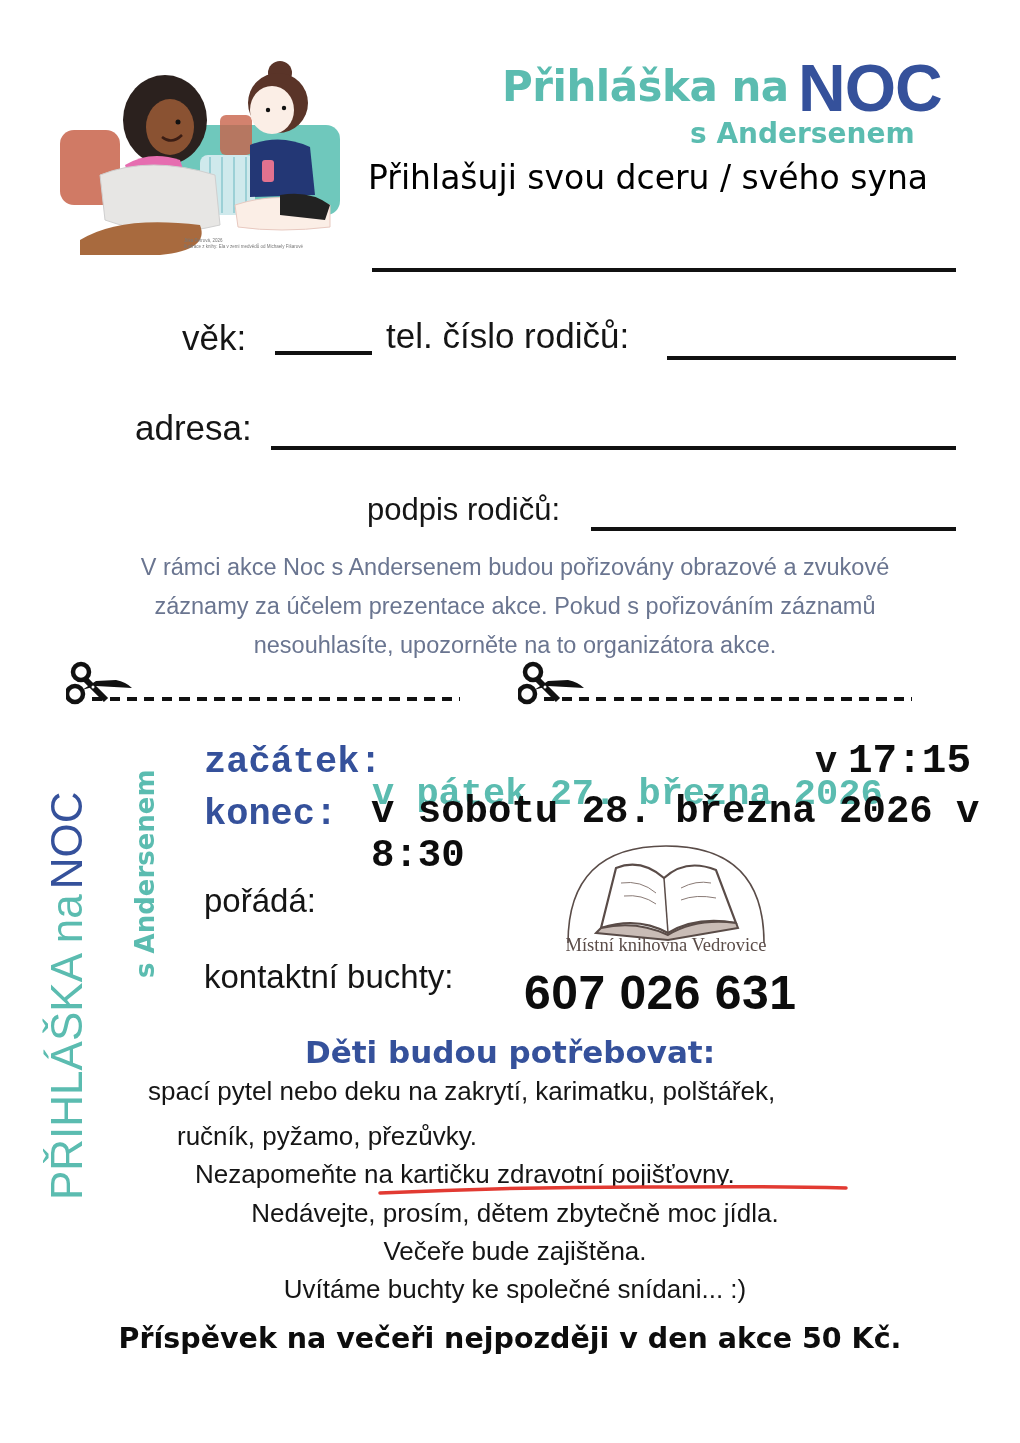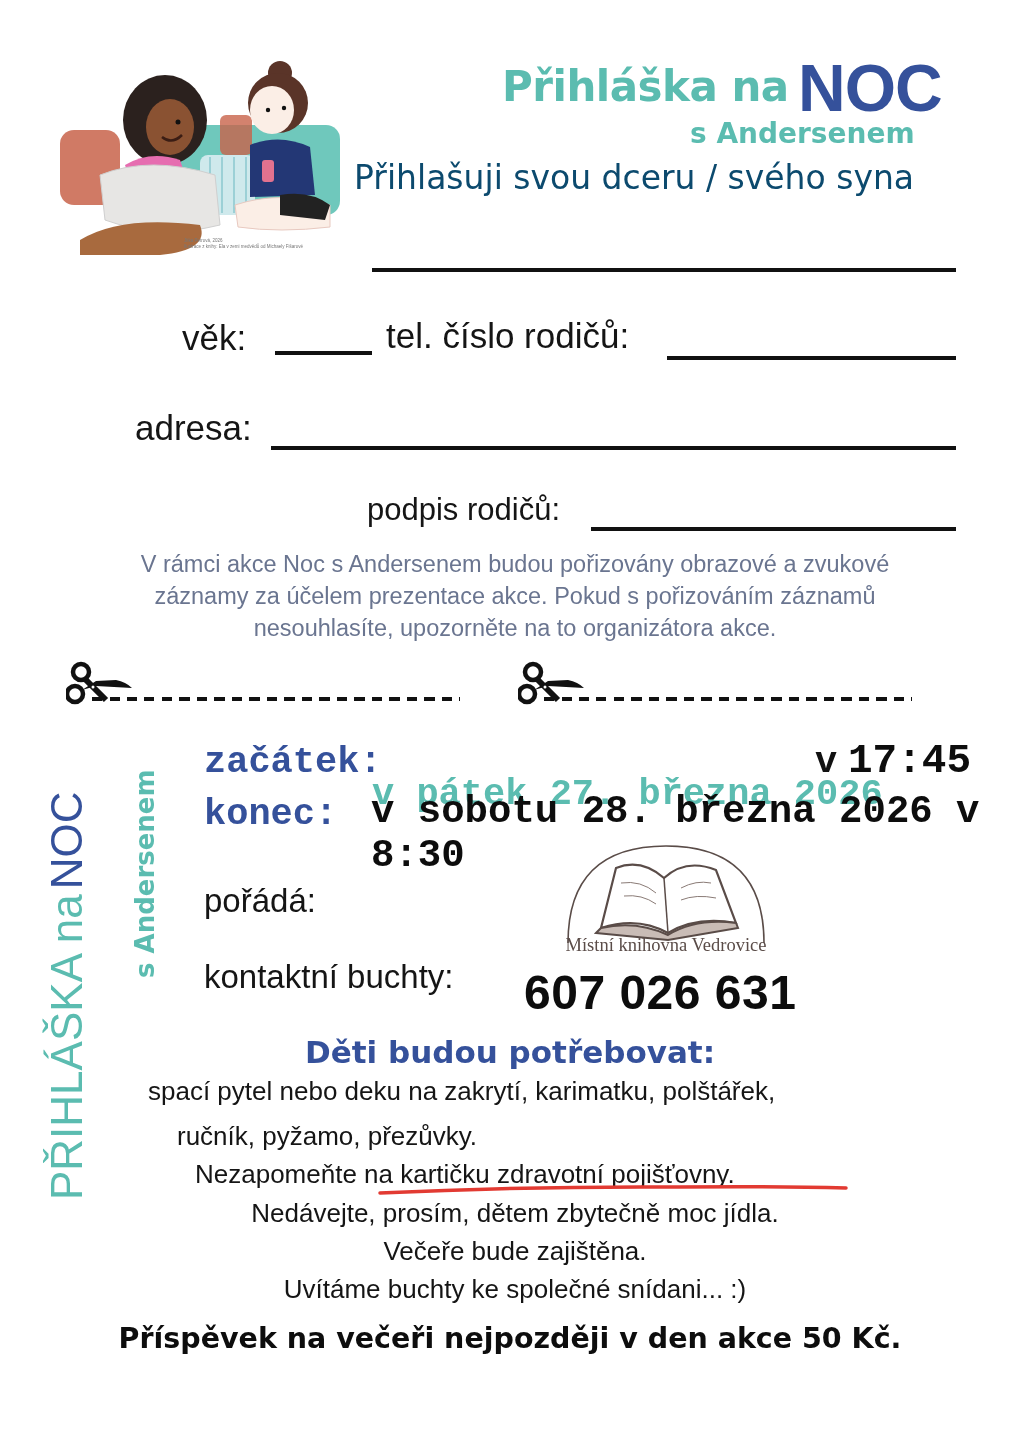--- a/index.html
+++ b/index.html
@@ -11,25 +11,25 @@
   .line { position:absolute; height:4px; background:#111; }
 
   
   #illustration { left:40px; top:55px; width:310px; height:200px; }
   #caption { left:184px; top:238px; font-size:4.5px; line-height:6px; color:#777; font-family:"Liberation Sans", sans-serif; }
 
   
   #title-main { left:502px; top:62px; font-size:42px; font-weight:bold; font-family:"DejaVu Sans", sans-serif; letter-spacing:-0.5px; }
   #title-noc { left:798px; top:50px; font-size:66px; font-weight:bold; font-family:"Liberation Sans", sans-serif; letter-spacing:-1px; }
   #title-sub { left:690px; top:117px; font-size:28px; font-weight:bold; font-family:"DejaVu Sans", sans-serif; }
-  #subtitle { left:354px; top:158px; font-size:33px; font-family:"DejaVu Sans", sans-serif; color:#0c4a6e; }
+  #subtitle { left:368px; top:158px; font-size:33px; font-family:"DejaVu Sans", sans-serif; color:#000000; }
 
   .form-label { position:absolute; font-family:"Liberation Sans", sans-serif; font-size:35px; color:#151515; }
 
-  #notice { left:100px; top:548px; width:830px; text-align:center; font-family:"Liberation Sans", sans-serif; font-size:23.5px; line-height:32px; color:#6a7590; }
+  #notice { left:100px; top:548px; width:830px; text-align:center; font-family:"Liberation Sans", sans-serif; font-size:23.5px; line-height:39px; color:#6a7590; }
 
   .cut-row { position:absolute; top:660px; height:50px; }
   .scissors { position:absolute; left:0; top:0; width:70px; height:48px; }
   .dashes { position:absolute; left:26px; top:37px; height:4px;
             background-image:repeating-linear-gradient(90deg, #111 0 10px, transparent 10px 17.5px); }
 
   
   #side-title { left:42px; top:1200px; transform-origin:0 0; transform:rotate(-90deg); white-space:nowrap; }
   #side-title .l1 { font-size:44px; font-family:"Liberation Sans", sans-serif; }
   #side-sub { left:130px; top:978px; transform-origin:0 0; transform:rotate(-90deg); white-space:nowrap; font-size:26px; font-weight:bold; font-family:"DejaVu Sans", sans-serif; }
@@ -133,21 +133,21 @@
 
 <div class="abs" id="side-title">
   <span class="l1 teal">PŘIHLÁŠKA na</span>
   <span class="l1 noc navy">NOC</span>
 </div>
 <div class="abs teal" id="side-sub">s Andersenem</div>
 
 <div class="info navy" style="left:204px; top:741px;">začátek:</div>
 <div class="info teal" style="left:372px; top:741px;margin-top:32px;">v pátek 27. března 2026</div>
 <div class="info" style="left:815px; top:741px; color:#111;">v</div>
-<div class="info" style="left:848px; top:738px; color:#0d0d0d; font-size:41px;">17:45</div>
+<div class="info" style="left:848px; top:738px; color:#0d0d0d; font-size:41px;">17:15</div>
 
 <div class="info navy" style="left:204px; top:793px;">konec:</div>
 <div class="info" style="left:371px; top:790px; color:#0d0d0d; font-size:39px;">v sobotu 28. března 2026 v 8:30</div>
 
 <div class="plain" style="left:204px; top:882px;">pořádá:</div>
 <div class="plain" style="left:204px; top:958px;">kontaktní buchty:</div>
 
 <div class="abs" id="logo">
   <svg width="220" height="130" viewBox="0 0 220 130">
     <path d="M12 105 Q12 8 110 8 Q208 8 208 105" fill="none" stroke="#5a4c48" stroke-width="1.6"></path>

